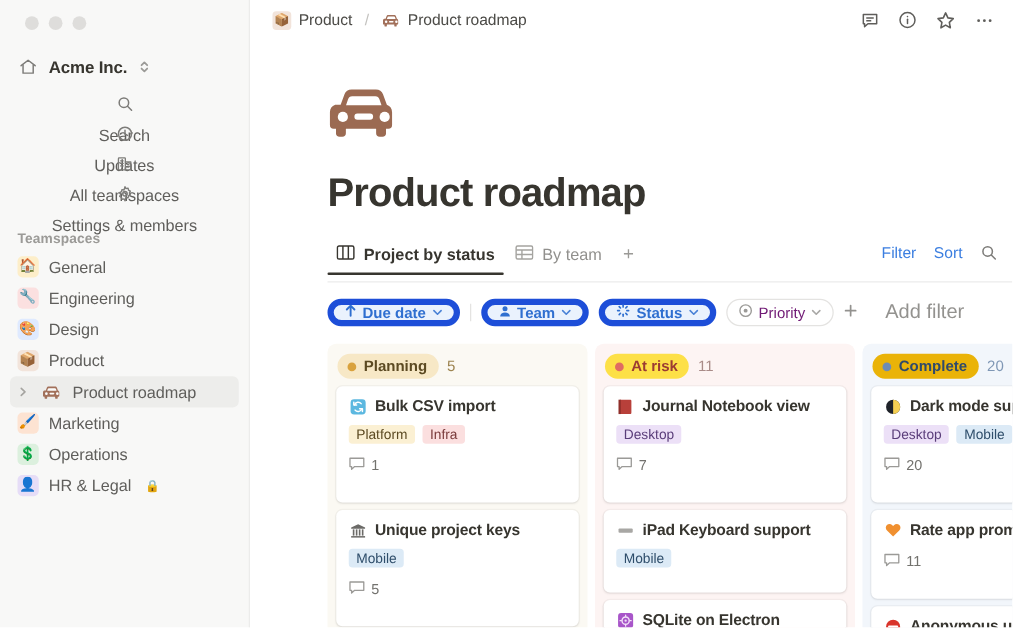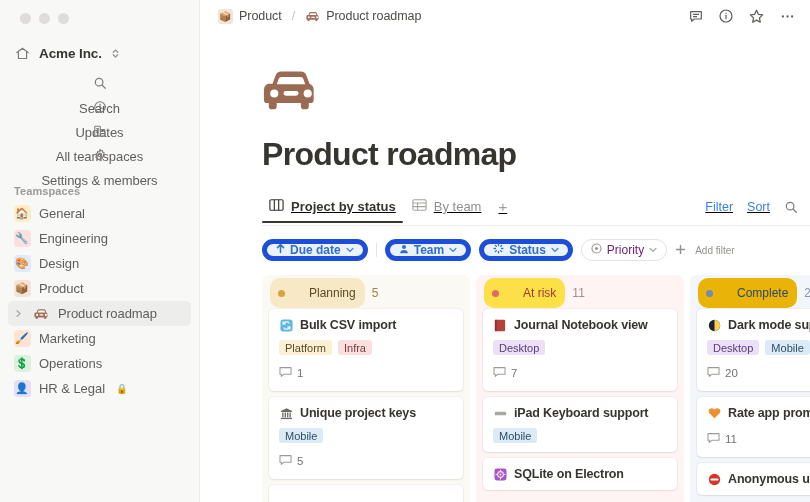--- a/index.html
+++ b/index.html
@@ -80,22 +80,22 @@
 
   .content { padding: 0 0 0 62px; }
   .page-icon { margin-top: 36px; width: 58px; height: 44px; }
   .page-title {
     font-size: 32px; font-weight: 700; color: #37352f;
     letter-spacing: -0.7px; margin-top: 24px;
   }
 
   
   .tabs-wrap {
-    display: flex; align-items: center; margin-top: 22px;
-    border-bottom: 1px solid #ececeb; padding-right: 0; height: 31px; text-decoration: underline;
+    display: flex; align-items: flex-start; margin-top: 22px;
+    border-bottom: 1px solid #ececeb; padding-right: 0; height: 31px;
   }
   .tabs { display: flex; align-items: center; gap: 2px; flex: 1; }
   .tab {
     display: flex; align-items: center; gap: 7px;
     padding: 0 7px 7px 7px; cursor: pointer; position: relative;
     font-size: 13px; color: #91908d;
   }
   .tab.active { color: #37352f; font-weight: 700; }
   .tab.active::after {
     content: ""; position: absolute; left: 0; right: 0; bottom: -1px;
@@ -110,39 +110,39 @@
   .filters { display: flex; align-items: center; gap: 8px; margin-top: 13px; }
   .pill {
     display: flex; align-items: center; gap: 5px;
     height: 22px; padding: 0 9px; border-radius: 11px;
     font-size: 12px; cursor: pointer; white-space: nowrap;
   }
   .pill.blue { background: #eaf2fd; border: 5px solid #1d4ed8; color: #2f6fd0; font-weight: 700; }
   .pill.gray { background: #fff; border: 1px solid #e4e3e1; color: #701a75; justify-content: space-between; }
   .pill .cv { font-size: 8px; opacity: .85; }
   .divider-v { width: 1px; height: 14px; background: #e4e3e1; }
-  .addfilter { display: flex; align-items: center; gap: 9px; font-size: 10px; color: #93928f; cursor: pointer; }
+  .addfilter { display: flex; align-items: center; gap: 22px; font-size: 16px; color: #93928f; cursor: pointer; }
 
   
   .board { display: flex; gap: 6px; margin-top: 14px; }
   .col { width: 208px; flex: 0 0 208px; border-radius: 7px 7px 0 0; padding: 7px 7px 0; }
   .col.c0 { background: #fbf9f3; }
   .col.c1 { background: #fdf4f3; }
   .col.c2 { background: #f2f6fb; }
   .col-head { display: flex; align-items: center; gap: 7px; height: 22px; margin-bottom: 5px; padding-left: 1px; }
   .col-chip {
-    display: flex; align-items: center; gap: 24px;
-    height: 30px; padding: 0 9px 0 8px; border-radius: 10px;
-    font-size: 12px; font-weight: 400;
+    display: flex; align-items: center; gap: 6px;
+    height: 20px; padding: 0 9px 0 8px; border-radius: 10px;
+    font-size: 12px; font-weight: 700;
   }
   .col-chip .dot { width: 7px; height: 7px; border-radius: 50%; display:block; }
   .col-count { font-size: 12px; }
 
   .card {
-    background: #fff; border-radius: 5px; padding: 9px 10px 9px;
+    background: #fff; border-radius: 5px; padding: 9px 10px 20px;
     margin-bottom: 6px; box-shadow: 0 1px 2px rgba(15,15,15,0.07), 0 0 0 1px rgba(15,15,15,0.035);
     cursor: pointer;
   }
   .card-title-row { display: flex; align-items: center; gap: 7px; }
   .card-emoji { width: 14px; height: 14px; flex: 0 0 14px; display: flex; align-items: center; justify-content: center; font-size: 11px; border-radius: 3px; }
   .card-title { font-size: 12.5px; font-weight: 700; color: #37352f; white-space: nowrap; letter-spacing: -0.15px; }
   .card-tags { display: flex; gap: 6px; margin-top: 8px; }
   .tag { font-size: 11px; padding: 1.5px 6px; border-radius: 3px; white-space: nowrap; }
   .card-meta { display: flex; align-items: center; gap: 5px; margin-top: 9px; color: #8b8a87; }
   .card-meta .cnt { font-size: 11.5px; color: #73726e; }

